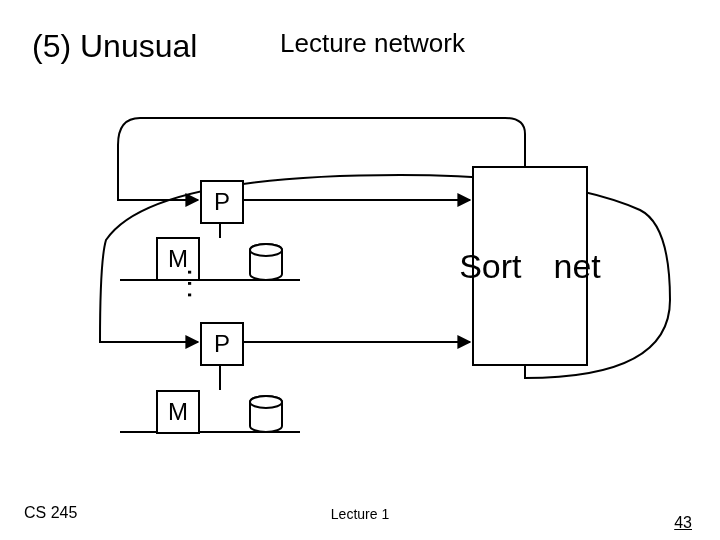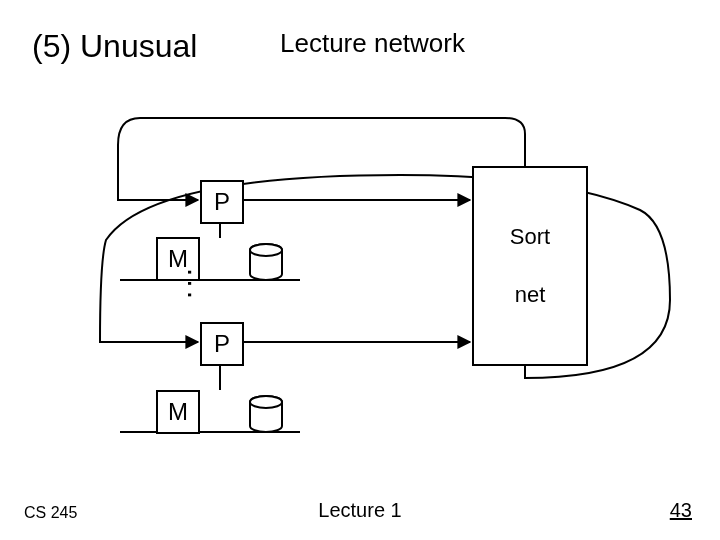--- a/index.html
+++ b/index.html
@@ -36,22 +36,22 @@
   }
   .p1 { left: 200px; top: 180px; width: 40px; height: 40px; }
   .m1 { left: 156px; top: 237px; width: 40px; height: 40px; }
   .p2 { left: 200px; top: 322px; width: 40px; height: 40px; }
   .m2 { left: 156px; top: 390px; width: 40px; height: 40px; }
   .sortnet {
     left: 472px;
     top: 166px;
     width: 112px;
     height: 196px;
-    font-size: 22px;
-    flex-direction: column;
+    font-size: 34px;
+    flex-direction: row;
     line-height: 1.2;
     gap: 32px;
   }
   .ellipsis {
     position: absolute;
     left: 215px;
     top: 268px;
     font-size: 30px;
     letter-spacing: 0.1em;
     transform: rotate(90deg);
@@ -61,27 +61,27 @@
     position: absolute;
     left: 24px;
     bottom: 18px;
     font-size: 16px;
   }
   .footer-center {
     position: absolute;
     left: 50%;
     transform: translateX(-50%);
     bottom: 18px;
-    font-size: 20px;
+    font-size: 14px;
   }
   .footer-right {
     position: absolute;
     right: 28px;
-    bottom: 18px;
-    font-size: 20px;
+    bottom: 8px;
+    font-size: 16px;
     text-decoration: underline;
   }
   svg.diagram {
     position: absolute;
     left: 0;
     top: 0;
     width: 720px;
     height: 540px;
     pointer-events: none;
   }

